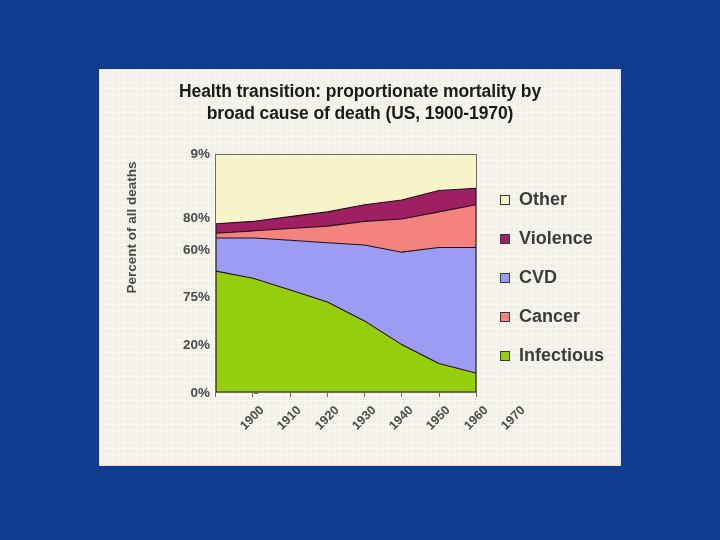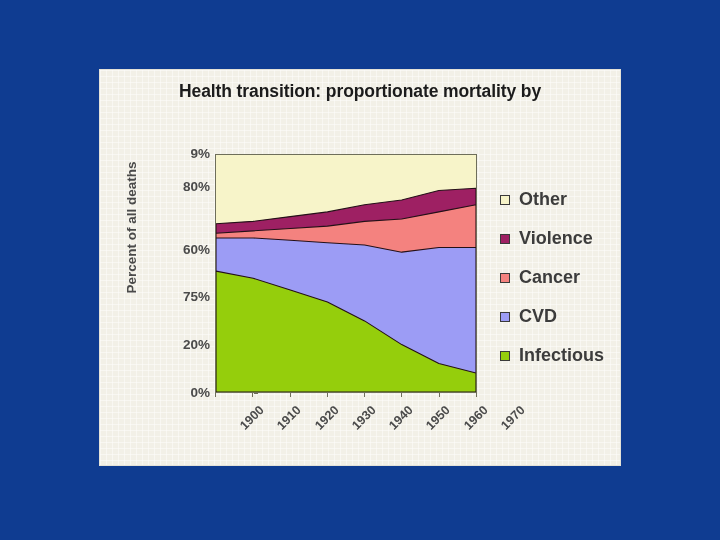--- a/index.html
+++ b/index.html
@@ -87,29 +87,30 @@
 </style>
 </head>
 <body>
 
 <div id="slide">
 
   <div id="card">
 
     <div id="title">
       <span class="l">Health transition: proportionate mortality by</span>
+      <span class="l">broad cause of death (US, 1900-1970)</span>
     </div>
 
     <div id="chart">
 
       <div id="ylabel">Percent of all deaths</div>
       <div id="yticks">
           <div class="ytick" style="top: -6px;">9%</div>
           <div class="ytickmark" style="top: 0px;"></div>
-          <div class="ytick" style="top: 27px;">80%</div>
+          <div class="ytick" style="top: 58px;">80%</div>
           <div class="ytickmark" style="top: 48px;"></div>
           <div class="ytick" style="top: 90px;">60%</div>
           <div class="ytickmark" style="top: 96px;"></div>
           <div class="ytick" style="top: 137px;">75%</div>
           <div class="ytickmark" style="top: 143px;"></div>
           <div class="ytick" style="top: 185px;">20%</div>
           <div class="ytickmark" style="top: 191px;"></div>
           <div class="ytick" style="top: 233px;">0%</div>
           <div class="ytickmark" style="top: 239px;"></div>
         </div>
@@ -145,26 +146,26 @@
       <div id="legend">
           <div class="legend-row">
             <span class="swatch" style="background: rgb(247, 244, 201);"></span>
             <span class="legend-label">Other</span>
           </div>
           <div class="legend-row">
             <span class="swatch" style="background: rgb(158, 32, 99);"></span>
             <span class="legend-label">Violence</span>
           </div>
           <div class="legend-row">
+            <span class="swatch" style="background: rgb(156, 156, 245);"></span>
+            <span class="legend-label">CVD</span>
+          </div>
+          <div class="legend-row">
             <span class="swatch" style="background: rgb(244, 130, 127);"></span>
             <span class="legend-label">Cancer</span>
-          </div>
-          <div class="legend-row">
-            <span class="swatch" style="background: rgb(156, 156, 245);"></span>
-            <span class="legend-label">CVD</span>
           </div>
           <div class="legend-row">
             <span class="swatch" style="background: rgb(149, 206, 12);"></span>
             <span class="legend-label">Infectious</span>
           </div>
         </div>
 
     </div>
   </div>
 </div>

